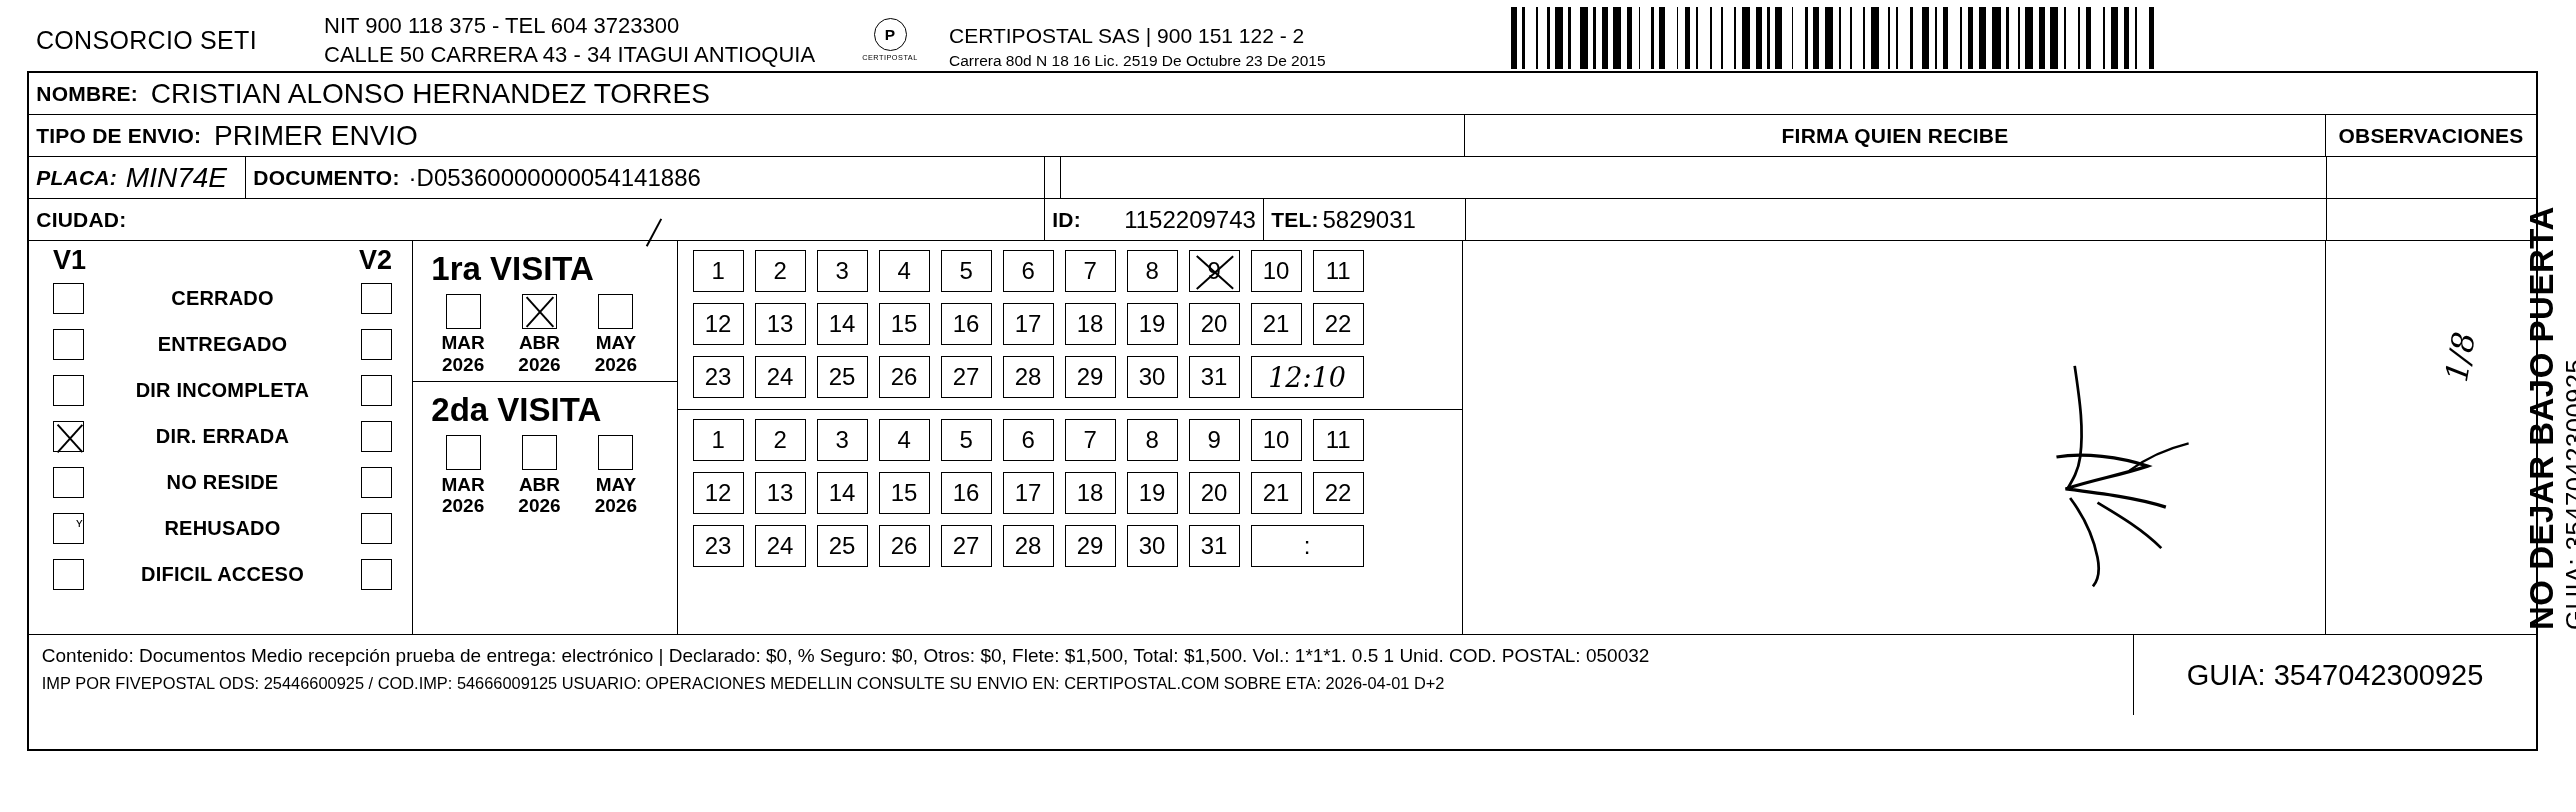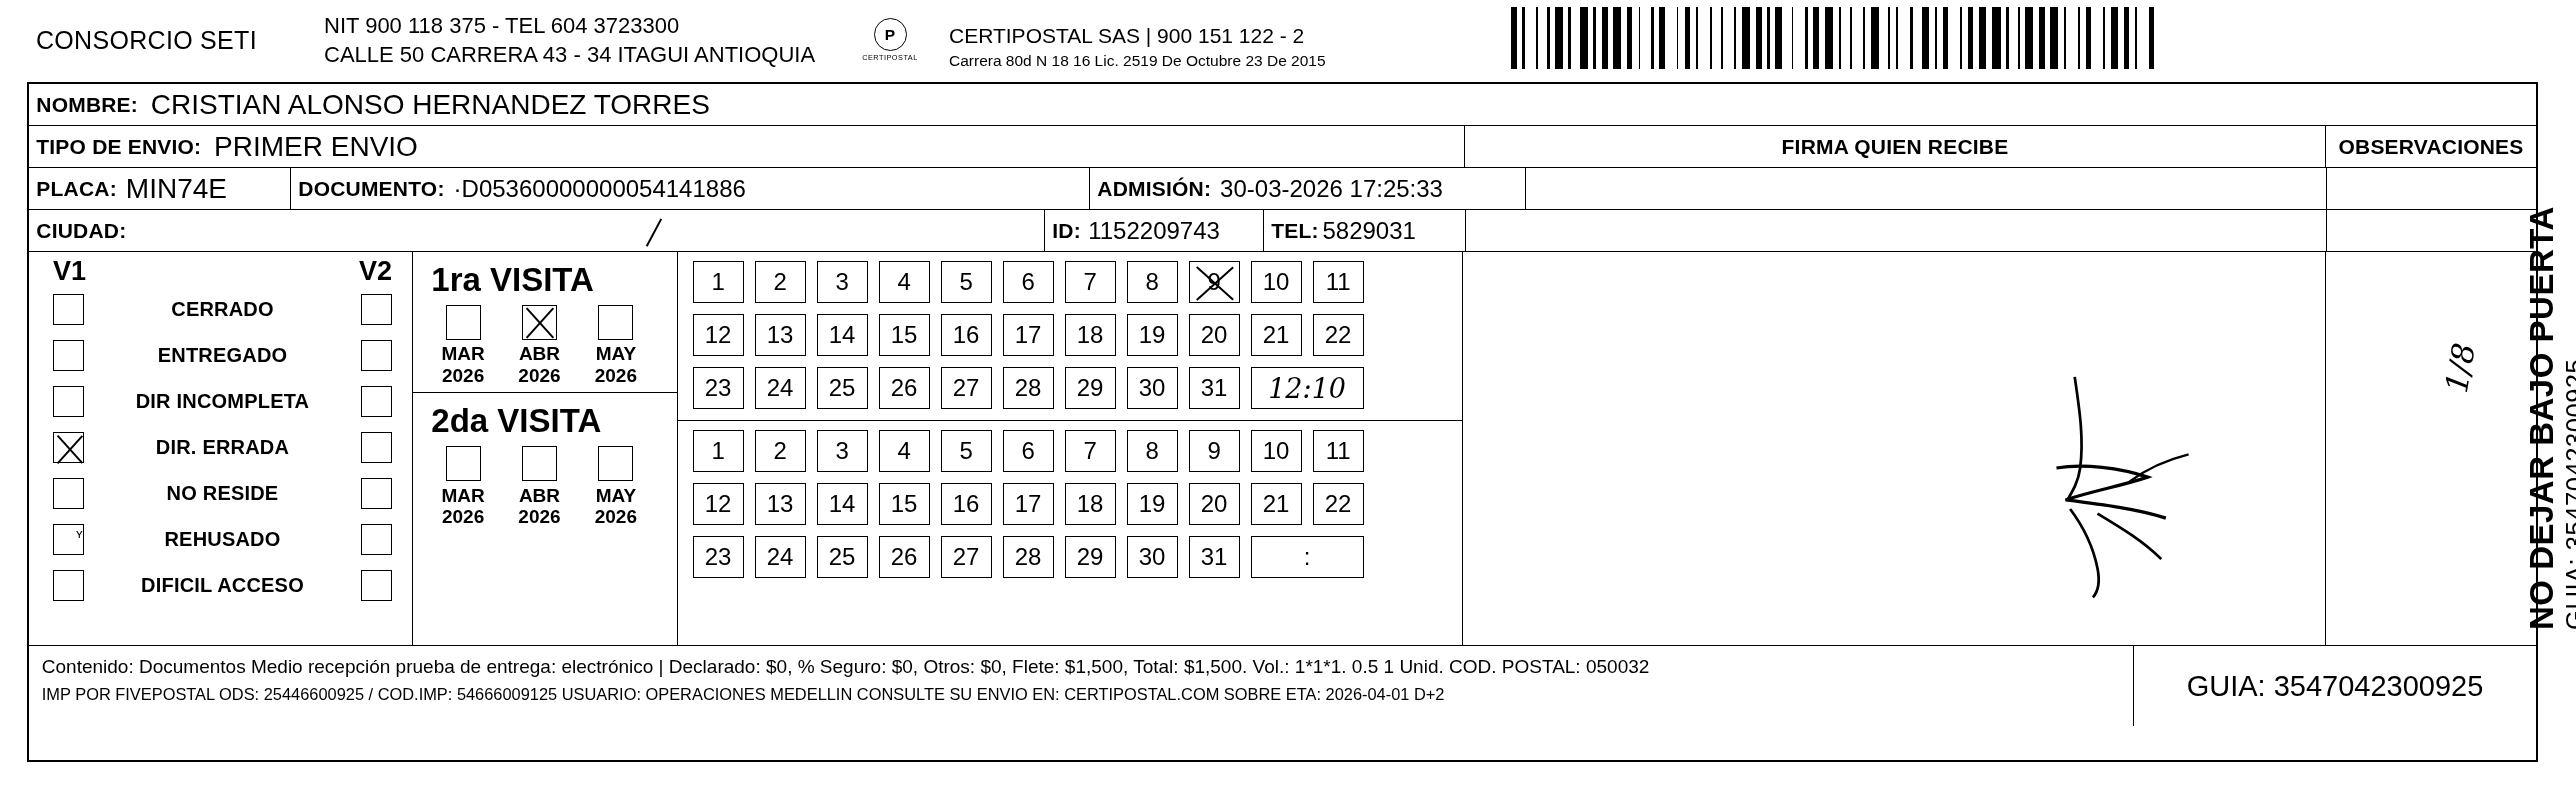--- a/index.html
+++ b/index.html
@@ -99,21 +99,21 @@
     display: block;
     background: #000;
     height: 100%;
     margin-right: 1.8px;
   }
 
   
   .outer {
     position: absolute;
     left: 27px;
-    top: 82px;
+    top: 71px;
     width: 2511px;
     height: 680px;
     border: 2.7px solid #000;
     box-sizing: border-box;
   }
 
   .row {
     display: flex;
     border-bottom: 1.8px solid #000;
     box-sizing: border-box;
@@ -556,42 +556,38 @@
       </div>
       <div class="cell vline" style="flex:1;justify-content:center;">
         <span class="lbl">FIRMA QUIEN RECIBE</span>
       </div>
       <div class="cell" style="width:210px;justify-content:center;">
         <span class="lbl">OBSERVACIONES</span>
       </div>
     </div>
 
     <div class="row r-placa">
-      <div class="cell vline" style="width:262px;">
+      <div class="cell vline" style="width:217px;font-style:italic;">
         <span class="lbl">PLACA:</span>
         <span class="val" style="margin-left:9px;">MIN74E</span>
       </div>
       <div class="cell vline" style="width:799px;">
         <span class="lbl">DOCUMENTO:</span>
         <span class="val-sm" style="margin-left:9px;">·D05360000000054141886</span>
-      </div>
-      <div class="cell" style="width:420px;">
-        <span class="lbl">ADMISIÓN:</span>
-        <span class="val-sm" style="margin-left:9px;">30-03-2026 17:25:33</span>
       </div>
       <div class="cell vline" style="flex:0 0 0;"></div>
       <div class="cell" style="flex:1;"></div>
       <div class="cell" style="width:210px;border-left:1.8px solid #000;"></div>
     </div>
 
     <div class="row r-ciudad">
       <div class="cell vline" style="width:1016px;position:relative;">
         <span class="lbl">CIUDAD:</span>
       </div>
-      <div class="cell vline" style="width:219px;">
+      <div class="cell vline" style="width:219px;gap:36px;">
         <span class="lbl">ID:</span>
         <span class="val-sm" style="margin-left:7.3px;">1152209743</span>
       </div>
       <div class="cell" style="width:201px;">
         <span class="lbl">TEL:</span>
         <span class="val-sm" style="margin-left:3.7px;">5829031</span>
       </div>
       <div class="cell" style="flex:1;border-left:1.8px solid #000;"></div>
       <div class="cell" style="width:210px;border-left:1.8px solid #000;"></div>
     </div>

